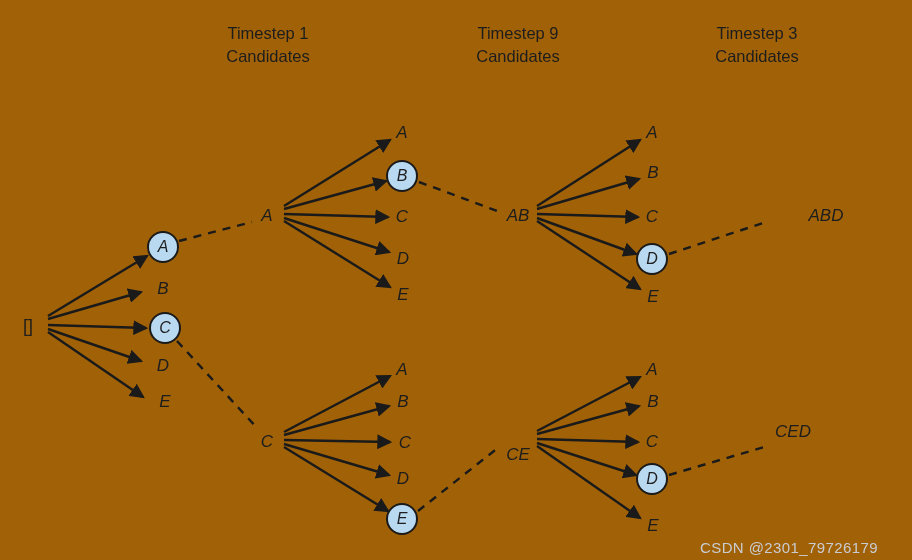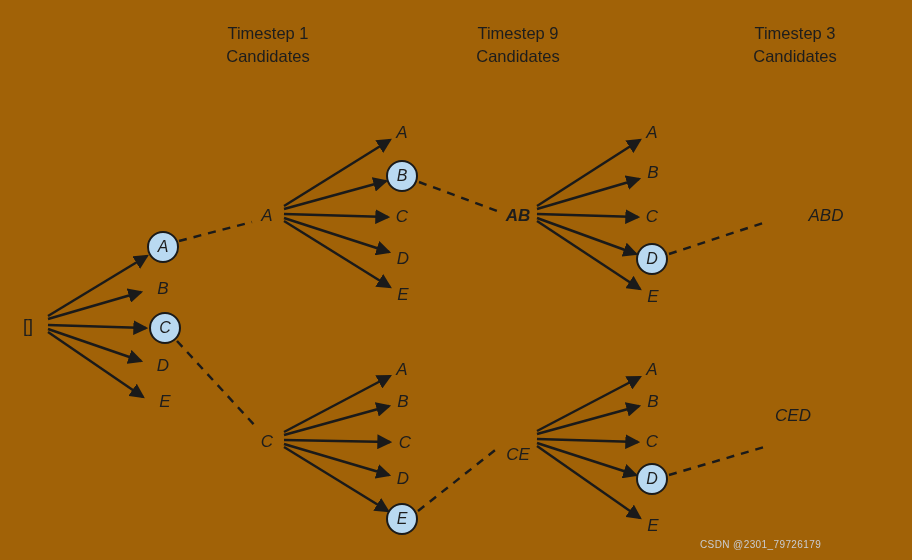--- a/index.html
+++ b/index.html
@@ -53,21 +53,21 @@
   }
   .arrow-svg line.dash {
     stroke: #1a1a1a;
     stroke-width: 2.4;
     stroke-dasharray: 8 7;
   }
   .watermark {
     position: absolute;
     left: 700px;
     top: 539px;
-    font-size: 10px;
+    font-size: 15px;
     letter-spacing: 0.4px;
     color: #c9ccd2;
     white-space: nowrap;
   }
 </style>
 </head>
 <body>
 
 <div class="canvas">
 
@@ -113,21 +113,21 @@
     <line class="dash" x1="419" y1="182" x2="500" y2="212"></line>
     <line class="dash" x1="418" y1="511" x2="499" y2="447"></line>
     <line class="dash" x1="669" y1="254" x2="766" y2="222"></line>
     <line class="dash" x1="669" y1="475" x2="764" y2="447"></line>
   </svg>
 
   <div class="col-header" style="left:268px; top:22px;">Timestep 1
 Candidates</div>
   <div class="col-header" style="left:518px; top:22px;">Timestep 9
 Candidates</div>
-  <div class="col-header" style="left:795px; top:22px;">Timestep 3
+  <div class="col-header" style="left:757px; top:22px;">Timestep 3
 Candidates</div>
 
   <div class="lbl plain" style="left:28px; top:326px;">[]</div>
 
   <div class="node" style="left:163px; top:247px;">A</div>
   <div class="lbl" style="left:163px; top:289px;">B</div>
   <div class="node" style="left:165px; top:328px;">C</div>
   <div class="lbl" style="left:163px; top:366px;">D</div>
   <div class="lbl" style="left:165px; top:402px;">E</div>
 
@@ -139,33 +139,33 @@
   <div class="lbl" style="left:402px; top:217px;">C</div>
   <div class="lbl" style="left:403px; top:259px;">D</div>
   <div class="lbl" style="left:403px; top:295px;">E</div>
 
   <div class="lbl" style="left:402px; top:370px;">A</div>
   <div class="lbl" style="left:403px; top:402px;">B</div>
   <div class="lbl" style="left:405px; top:443px;">C</div>
   <div class="lbl" style="left:403px; top:479px;">D</div>
   <div class="node" style="left:402px; top:519px;">E</div>
 
-  <div class="lbl" style="left:518px; top:216px;font-weight:bold;">AB</div>
+  <div class="lbl" style="left:518px; top:216px;">AB</div>
   <div class="lbl" style="left:518px; top:455px;">CE</div>
 
   <div class="lbl" style="left:652px; top:133px;">A</div>
   <div class="lbl" style="left:653px; top:173px;">B</div>
   <div class="lbl" style="left:652px; top:217px;">C</div>
   <div class="node" style="left:652px; top:259px;">D</div>
   <div class="lbl" style="left:653px; top:297px;">E</div>
 
   <div class="lbl" style="left:652px; top:370px;">A</div>
   <div class="lbl" style="left:653px; top:402px;">B</div>
   <div class="lbl" style="left:652px; top:442px;">C</div>
   <div class="node" style="left:652px; top:479px;">D</div>
   <div class="lbl" style="left:653px; top:526px;">E</div>
 
   <div class="lbl" style="left:826px; top:216px;">ABD</div>
-  <div class="lbl" style="left:793px; top:416px;">CED</div>
+  <div class="lbl" style="left:793px; top:432px;">CED</div>
 
   <div class="watermark">CSDN @2301_79726179</div>
 
 </div>
 
 </body></html>

